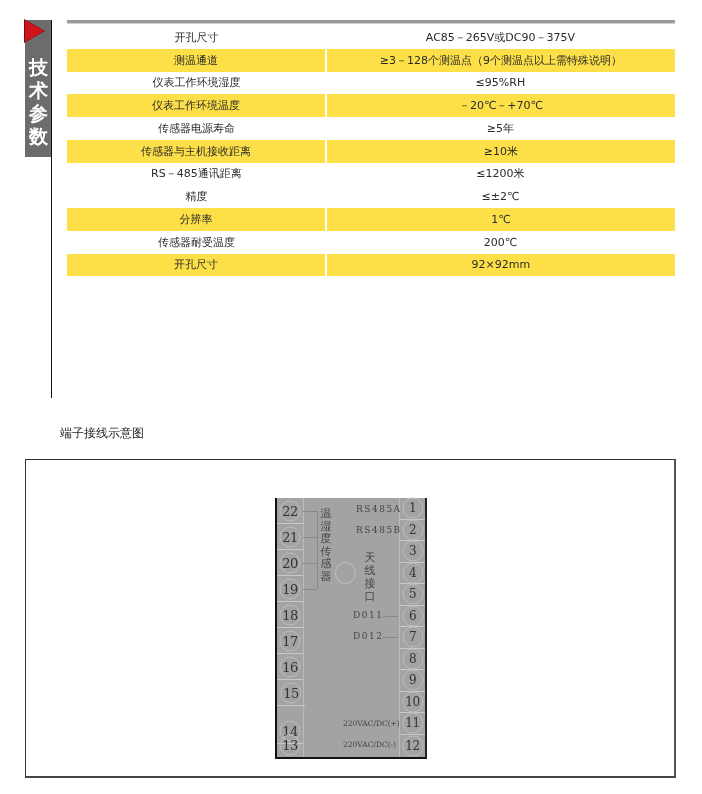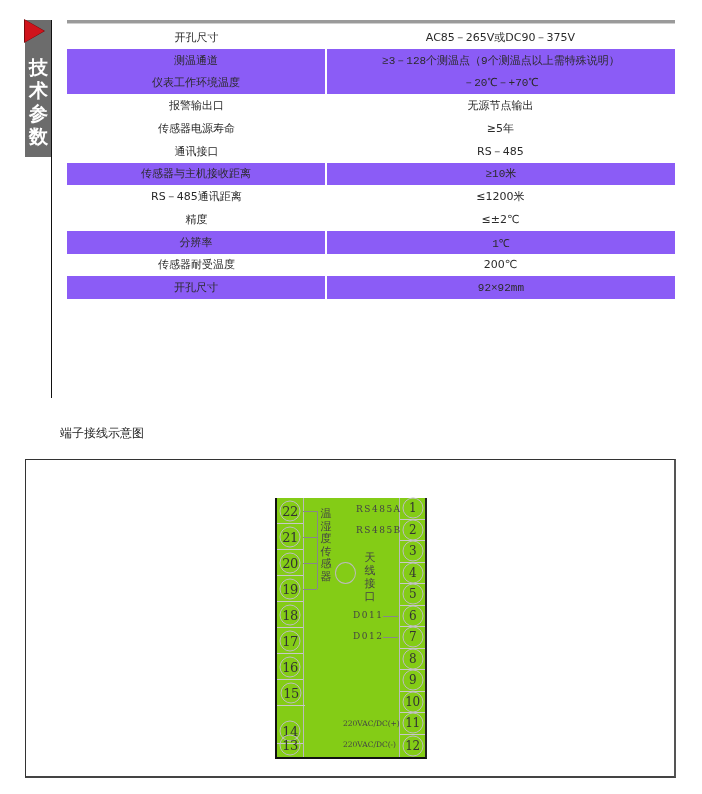--- a/index.html
+++ b/index.html
@@ -87,21 +87,21 @@
       padding: 0;
       font-size: 11px;
       text-align: center;
       color: #2a2a2a;
       white-space: nowrap;
       vertical-align: middle;
     }
     .spec-table td.k { width: 259px; }
     .spec-table td.v { width: 349px; }
     .spec-table tr.odd td { background: #ffffff; }
-    .spec-table tr.even td { background: #8b5cf6; font-family: Liberation Mono, monospace; }
+    .spec-table tr.even td { background: #fde047; }
     .spec-table tr.even td.k { border-right: 2px solid #ffffff; }
 
     
     .section-title {
       position: absolute;
       left: 60px;
       top: 425px;
       font-size: 12px;
       font-weight: normal;
       color: #222;
@@ -123,21 +123,21 @@
     
     .terminal {
       position: absolute;
       left: 275px;
       top: 498px;
       width: 148px;
       height: 259px;
       border-left: 2px solid #111;
       border-right: 2px solid #222;
       border-bottom: 2px solid #111;
-      background: #84cc16;
+      background: #a3a3a3;
       font-family: "DejaVu Serif", "Liberation Serif", serif;
     }
     .col-left {
       position: absolute;
       left: 0;
       top: 0;
       width: 26px;
       height: 259px;
       border-right: 1px solid #bbb;
     }
@@ -244,35 +244,31 @@
 <table class="spec-table">
   <tbody>
     <tr class="odd">
       <td class="k">开孔尺寸</td>
       <td class="v">AC85－265V或DC90－375V</td>
     </tr>
     <tr class="even">
       <td class="k">测温通道</td>
       <td class="v">≥3－128个测温点（9个测温点以上需特殊说明）</td>
     </tr>
+    <tr class="odd">
+      <td class="k">仪表工作环境湿度</td>
+      <td class="v">≤95%RH</td>
+    </tr>
     <tr class="even">
       <td class="k">仪表工作环境温度</td>
       <td class="v">－20℃－+70℃</td>
     </tr>
     <tr class="odd">
-      <td class="k">报警输出口</td>
-      <td class="v">无源节点输出</td>
-    </tr>
-    <tr class="odd">
       <td class="k">传感器电源寿命</td>
       <td class="v">≥5年</td>
-    </tr>
-    <tr class="odd">
-      <td class="k">通讯接口</td>
-      <td class="v">RS－485</td>
     </tr>
     <tr class="even">
       <td class="k">传感器与主机接收距离</td>
       <td class="v">≥10米</td>
     </tr>
     <tr class="odd">
       <td class="k">RS－485通讯距离</td>
       <td class="v">≤1200米</td>
     </tr>
     <tr class="odd">

